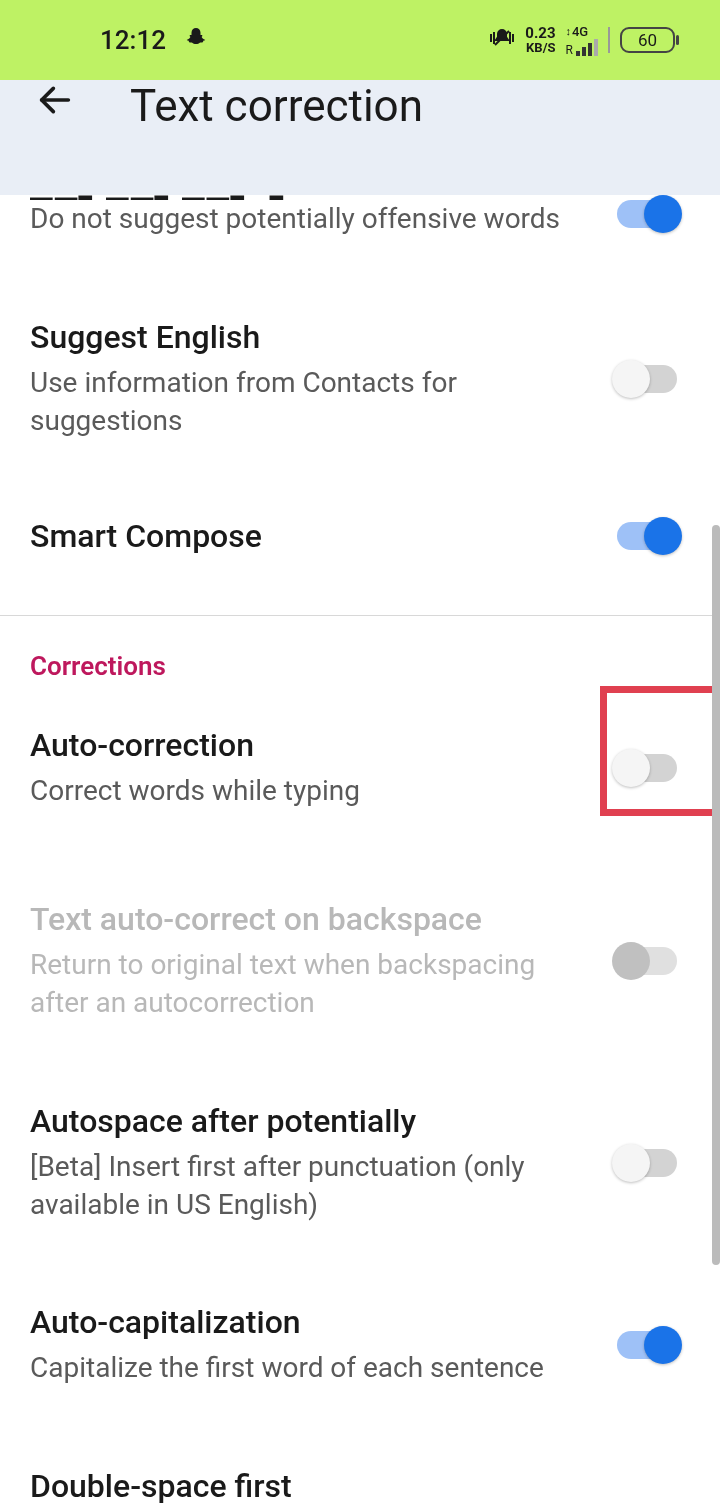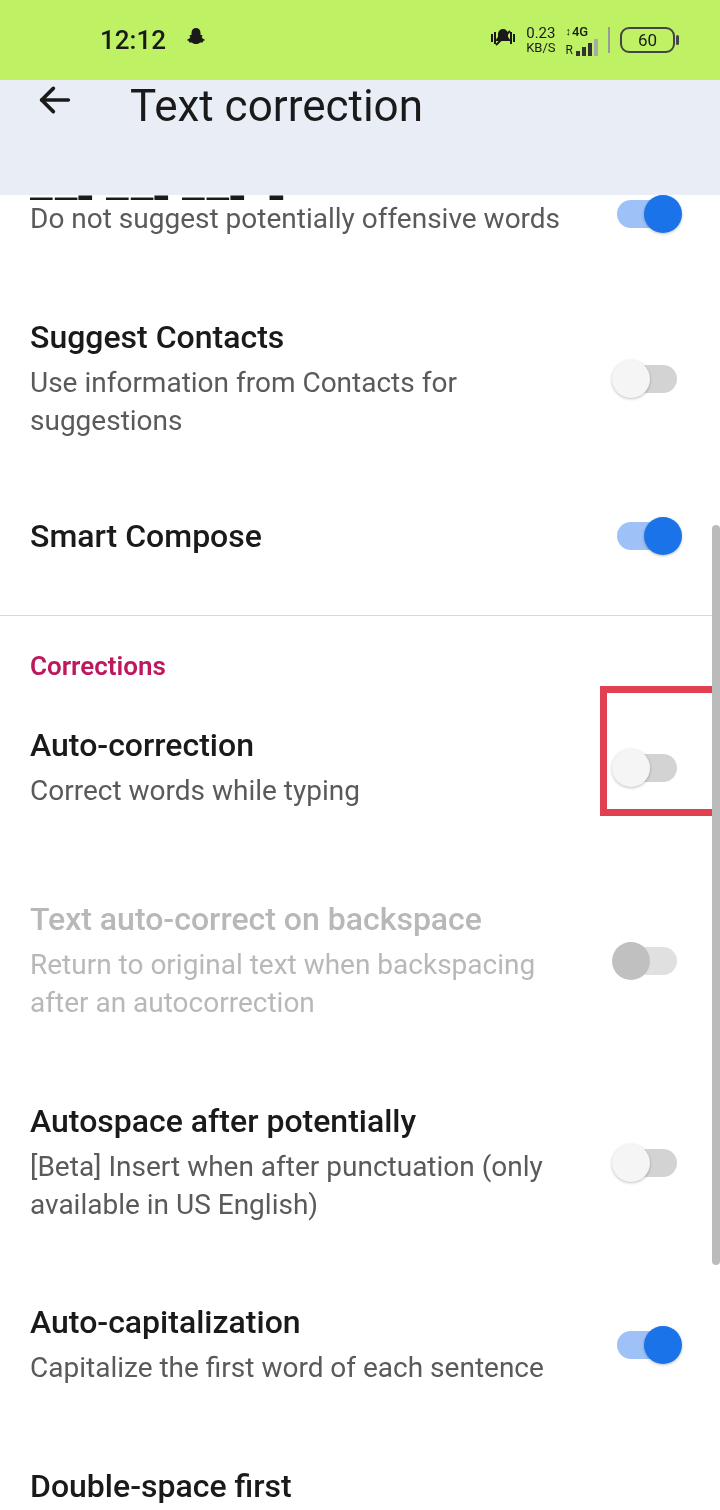--- a/index.html
+++ b/index.html
@@ -40,21 +40,21 @@
   }
   .snap-icon {
     font-size: 28px;
   }
   .net-stats {
     display: flex;
     flex-direction: column;
     align-items: flex-end;
     font-size: 14px;
     line-height: 1;
-    font-weight: 400;
+    font-weight: 700;
   }
   .net-top {
     font-size: 15px;
   }
   .net-bottom {
     font-size: 13px;
   }
   .signal-col {
     display: flex;
     flex-direction: column;
@@ -311,21 +311,21 @@
       <div class="setting-subtitle">Do not suggest potentially offensive words</div>
     </div>
     <div class="toggle on">
       <div class="toggle-track"></div>
       <div class="toggle-thumb"></div>
     </div>
   </div>
 
   <div class="setting-row" style="padding-top:50px">
     <div class="setting-text">
-      <div class="setting-title">Suggest Contacts</div>
+      <div class="setting-title">Suggest English</div>
       <div class="setting-subtitle">Use information from Contacts for suggestions</div>
     </div>
     <div class="toggle off">
       <div class="toggle-track"></div>
       <div class="toggle-thumb"></div>
     </div>
   </div>
 
   <div class="setting-row" style="padding-top:48px;padding-bottom:42px">
     <div class="setting-text">
@@ -360,21 +360,21 @@
     </div>
     <div class="toggle disabled-off">
       <div class="toggle-track"></div>
       <div class="toggle-thumb"></div>
     </div>
   </div>
 
   <div class="setting-row" style="padding-top:50px">
     <div class="setting-text">
       <div class="setting-title">Autospace after potentially</div>
-      <div class="setting-subtitle">[Beta] Insert when after punctuation (only available in US English)</div>
+      <div class="setting-subtitle">[Beta] Insert first after punctuation (only available in US English)</div>
     </div>
     <div class="toggle off">
       <div class="toggle-track"></div>
       <div class="toggle-thumb"></div>
     </div>
   </div>
 
   <div class="setting-row" style="padding-top:50px">
     <div class="setting-text">
       <div class="setting-title">Auto-capitalization</div>

